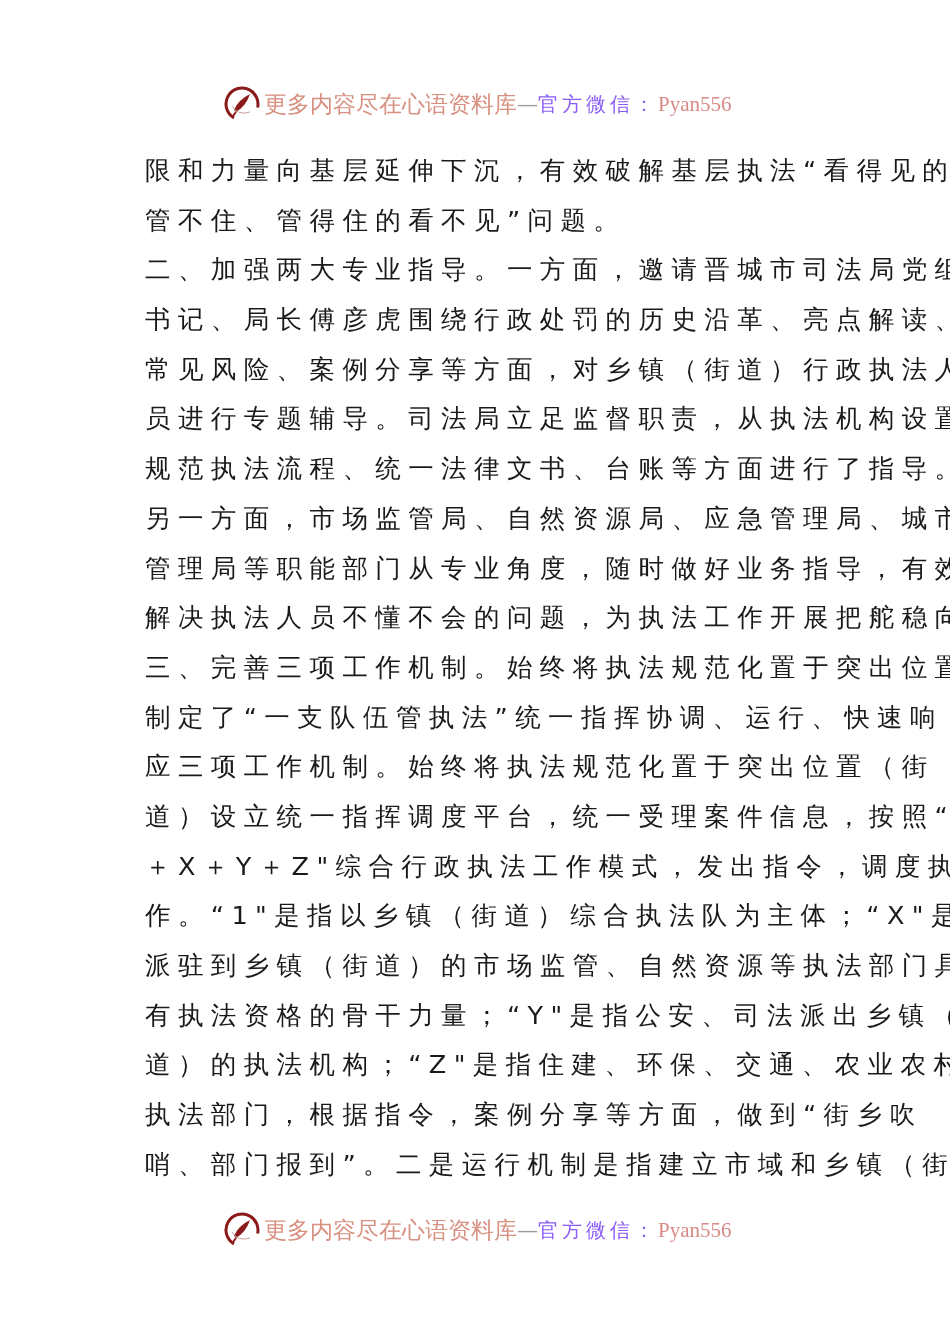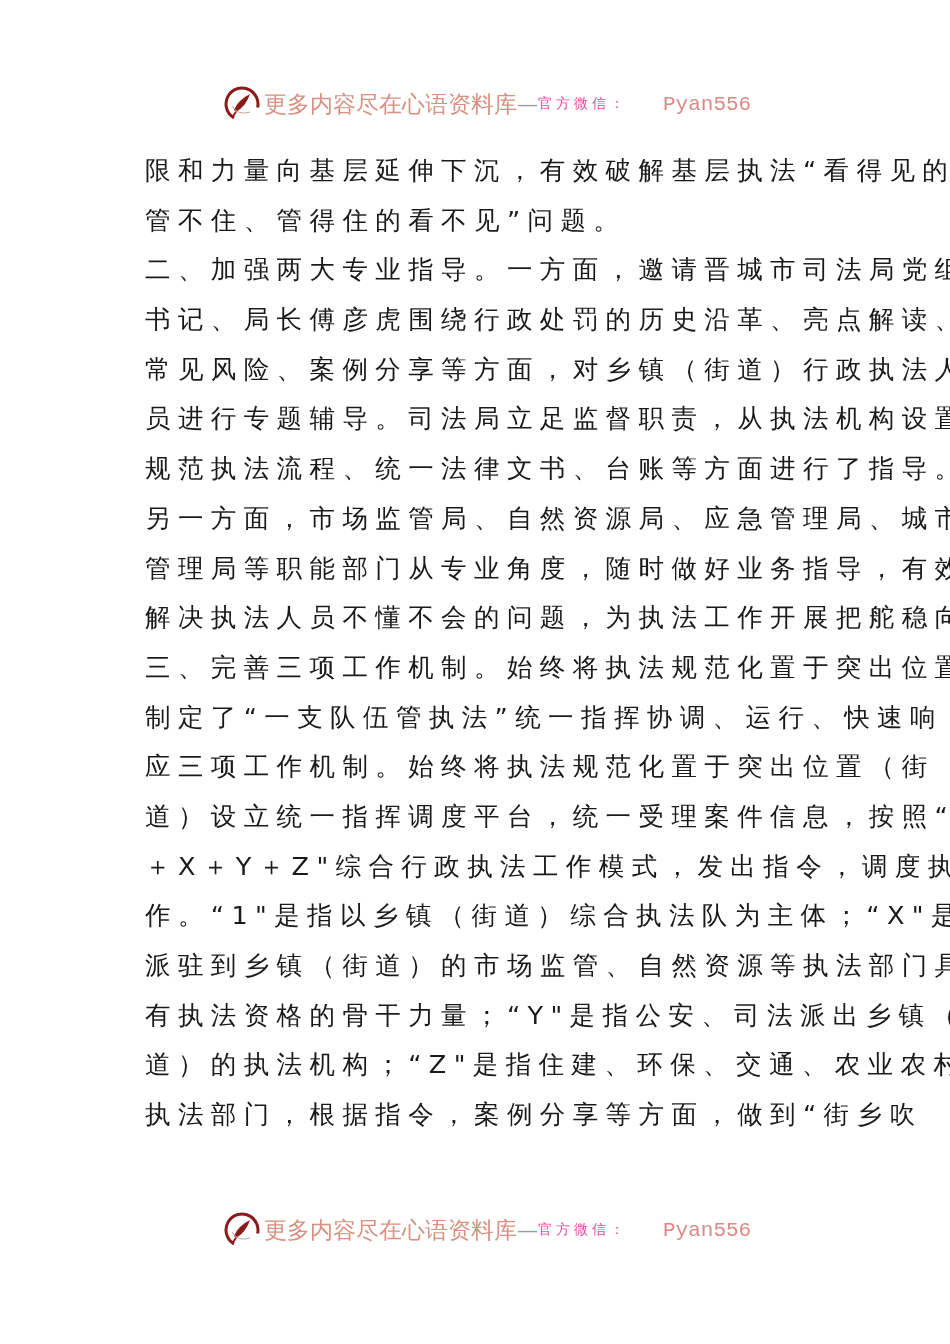--- a/index.html
+++ b/index.html
@@ -35,30 +35,29 @@
       font-family: "DejaVu Serif", "Liberation Serif", serif;
       font-size: 23px;
       letter-spacing: 0px;
     }
     .wm-dash {
       color: #9a9a9a;
       font-size: 21px;
       font-family: "DejaVu Serif", "Liberation Serif", serif;
     }
     .wm-text-sub {
-      color: #ec4899;
+      color: #8b5cf6;
       font-family: Liberation Sans, sans-serif;
-      font-size: 14px;
+      font-size: 20px;
       letter-spacing: 4px;
     }
     .wm-id {
       color: #d88a86;
-      font-family: Liberation Mono, monospace;
+      font-family: Liberation Serif, serif;
       font-size: 21px;
-      margin-left: 35px;
     }
     .content {
       position: absolute;
       left: 145px;
       top: 148px;
       width: 665px;
     }
     .line {
       height: 49.7px;
       line-height: 44px;
@@ -99,20 +98,21 @@
   <div class="line">三、完善三项工作机制。始终将执法规范化置于突出位置</div>
   <div class="line">制定了“一支队伍管执法”统一指挥协调、运行、快速响</div>
   <div class="line">应三项工作机制。始终将执法规范化置于突出位置（街</div>
   <div class="line">道）设立统一指挥调度平台，统一受理案件信息，按照“1</div>
   <div class="line">＋X＋Y＋Z"综合行政执法工作模式，发出指令，调度执法工</div>
   <div class="line">作。“1"是指以乡镇（街道）综合执法队为主体；“X"是指</div>
   <div class="line">派驻到乡镇（街道）的市场监管、自然资源等执法部门具</div>
   <div class="line">有执法资格的骨干力量；“Y"是指公安、司法派出乡镇（街</div>
   <div class="line">道）的执法机构；“Z"是指住建、环保、交通、农业农村等</div>
   <div class="line">执法部门，根据指令，案例分享等方面，做到“街乡吹</div>
+  <div class="line">哨、部门报到”。二是运行机制是指建立市域和乡镇（街</div>
 </div>
 
 <div class="watermark bottom">
   <svg class="wm-logo" viewBox="0 0 36 36">
     <circle cx="18" cy="18" r="16" fill="none" stroke="#8b1a1a" stroke-width="3" stroke-dasharray="70 30" transform="rotate(120 18 18)"></circle>
     <path d="M10 24 Q14 14 26 8 Q22 20 12 26 Z" fill="#8b1a1a"></path>
     <path d="M12 26 L9 30" stroke="#8b1a1a" stroke-width="2"></path>
     <path d="M8 20 Q14 30 26 26" fill="none" stroke="#c9a0a0" stroke-width="1"></path>
   </svg>
   <span class="wm-text-main">更多内容尽在心语资料库</span>

